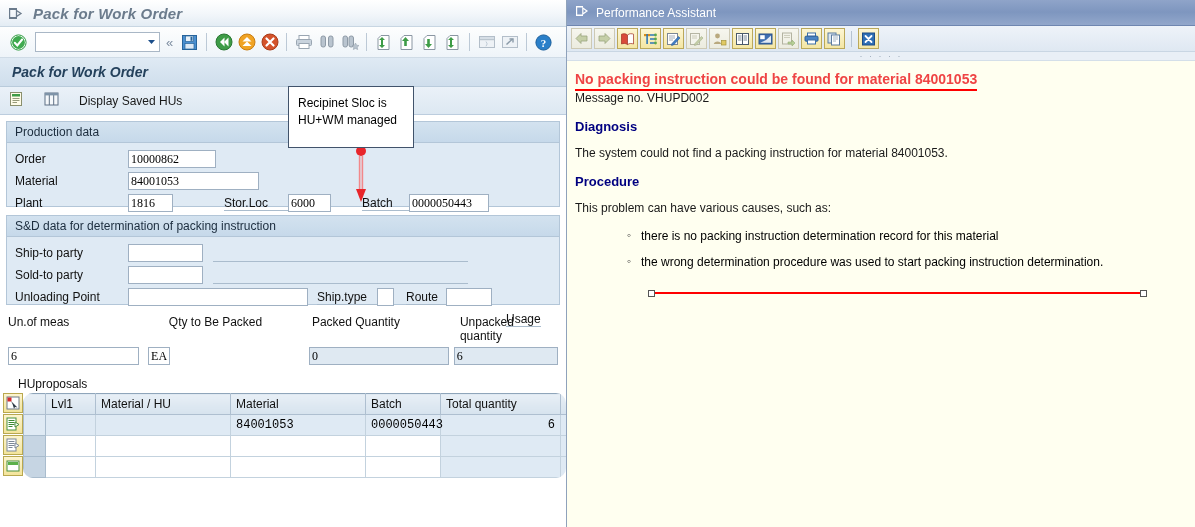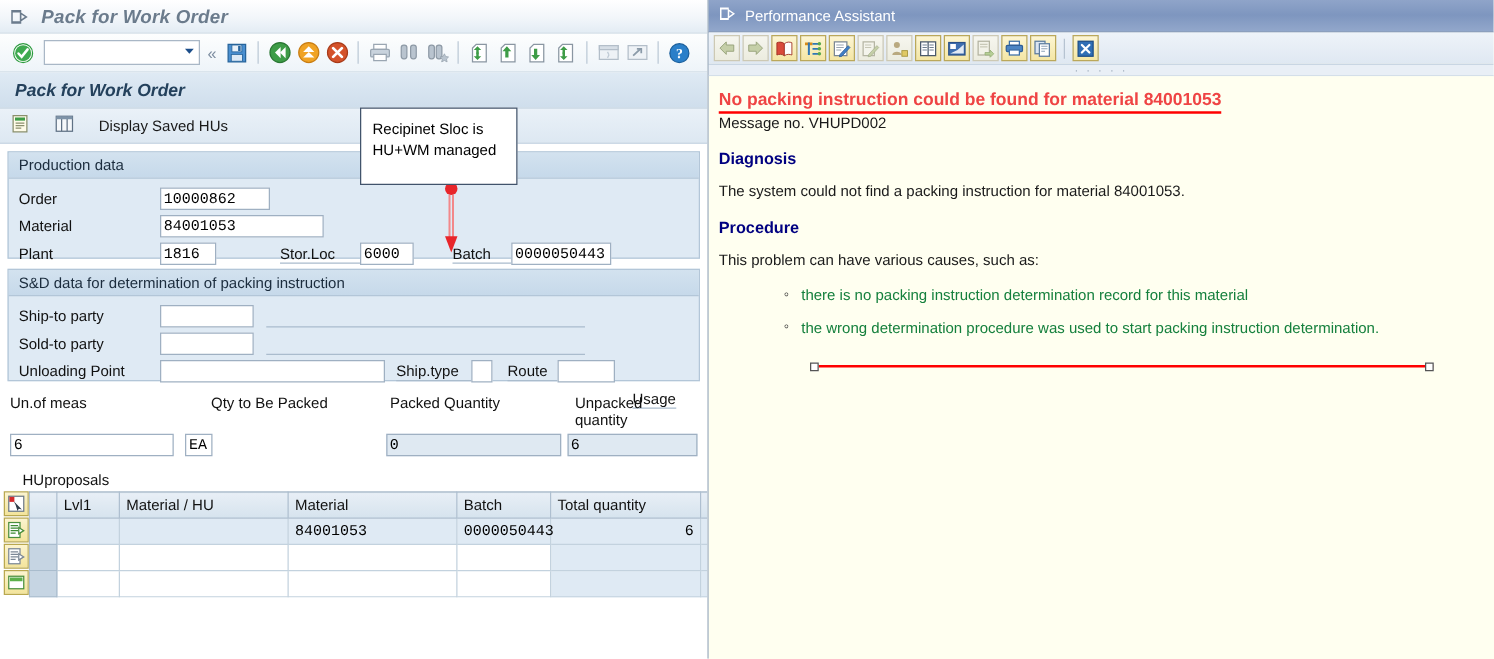--- a/index.html
+++ b/index.html
@@ -96,21 +96,21 @@
     font-size: 12px; color: #1b2c3d;
   }
   .grp-body { padding: 5px 8px 8px 8px; }
   .frow { display: flex; align-items: center; height: 22px; }
   .flabel { font-size: 12px; color: #111; }
   .sapinput {
     border: 1px solid #9fb0c2;
     background: #fff;
     height: 18px;
     font-size: 12px;
-    font-family: Liberation Mono, monospace;
+    font-family: Liberation Serif, serif;
     padding: 0 2px;
     line-height: 16px;
     color: #000;
     display: flex; align-items: center;
   }
   .sapinput.gray { background: #dfe9f2; }
   .underline-fill { border-bottom: 1px solid #aabccd; height: 17px; }
 
   
   .qty-area { margin: 10px 8px 0 8px; }
@@ -195,21 +195,21 @@
   .pa-h1 {
     color: #ef4444; font-size: 14px; font-weight: bold;
     display: inline-block;
     border-bottom: 2px solid #ff0000;
     padding-bottom: 2px;
   }
   .pa-msgno { color:#1a1a1a; font-size: 12px; margin-bottom: 14px;}
   .pa-h2 { color:#000080; font-size: 13px; font-weight: bold; margin-bottom: 12px; }
   .pa-p { color:#1a1a1a; font-size: 12px; margin-bottom: 14px; }
   .pa-list { margin: 0 0 0 52px; padding: 0; list-style: none; }
-  .pa-list li { font-size: 12px; color:#15803d; margin-bottom: 12px; position: relative; padding-left: 14px;}
+  .pa-list li { font-size: 12px; color:#000000; margin-bottom: 12px; position: relative; padding-left: 14px;}
   .pa-list li::before {
     content: "\25E6"; position: absolute; left: 0; top: -1px; color: #333; font-size: 12px;
   }
   .annot-line {
     position: absolute; left: 650px; top: 292px; width: 497px; height: 2px;
     background: #ff0000; z-index: 30;
   }
   .annot-handle {
     position: absolute; width: 7px; height: 7px;
     background: #ffffff; border: 1px solid #555; z-index: 31;
@@ -463,21 +463,21 @@
             <path d="M9 5 L13 7.5 L9 10 Z" fill="#fff" stroke="#7c8896"></path>
           </svg>
         </div>
         <div class="sidebtn">
           <svg width="14" height="14" viewBox="0 0 14 14">
             <rect x="1" y="2" width="12" height="10" fill="#fff" stroke="#4a8f3d"></rect>
             <rect x="2" y="3" width="10" height="3" fill="#5bb04a"></rect>
           </svg>
         </div>
       </div>
-      <div style="flex:1; overflow:hidden;">
+      <div style="flex:1; overflow:hidden;border-radius:10px;">
         <table class="hu-table">
           <colgroup>
             <col style="width:22px">
               <col style="width:50px">
               <col style="width:135px">
             <col style="width:135px">
               <col style="width:75px">
               <col style="width:120px">
               <col style="width:20px">
           </colgroup>

